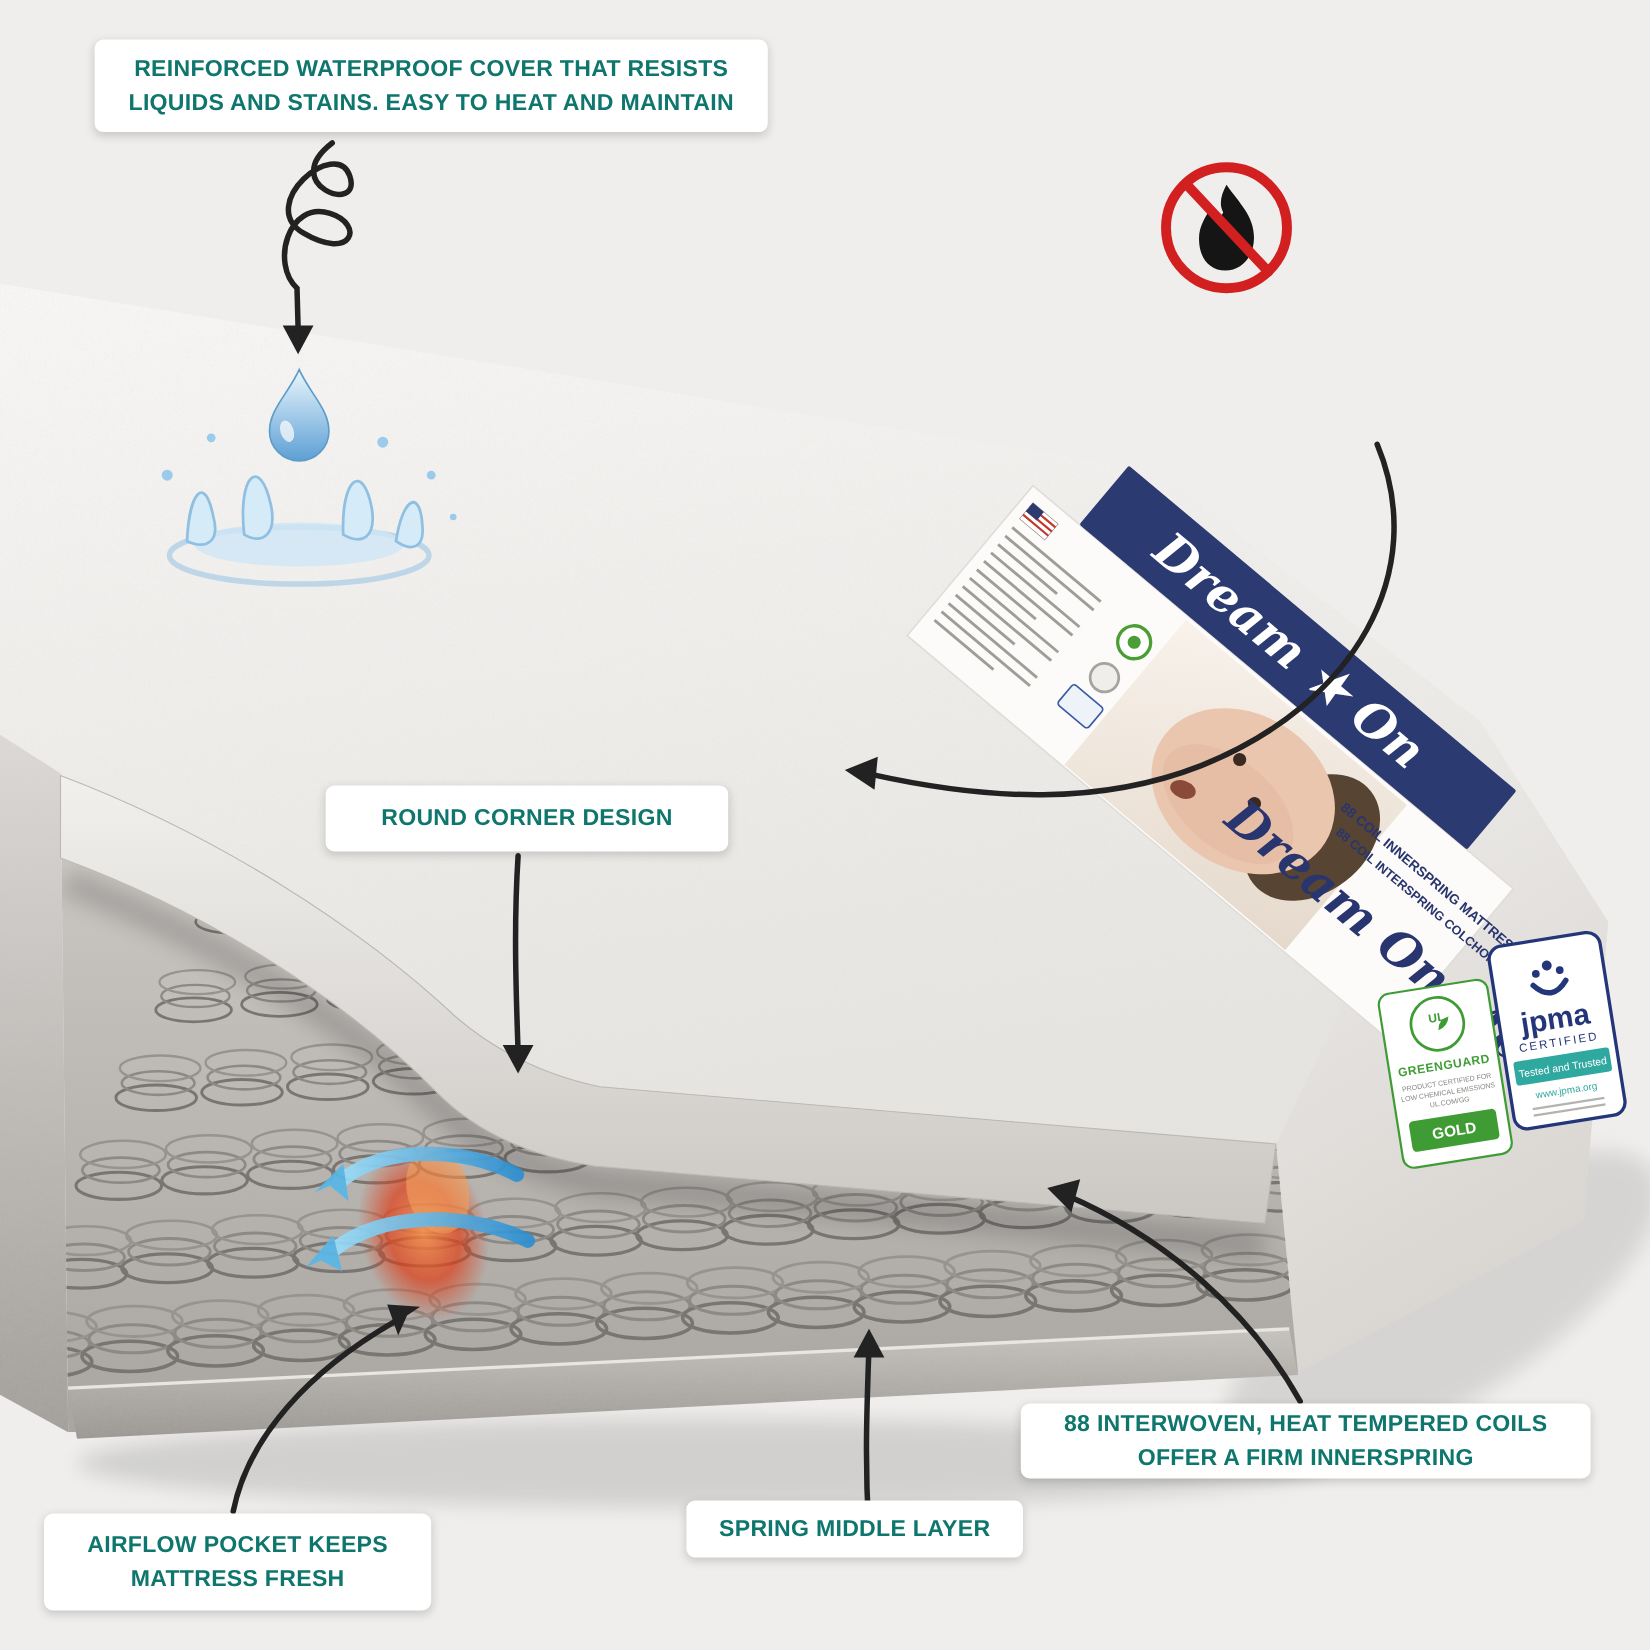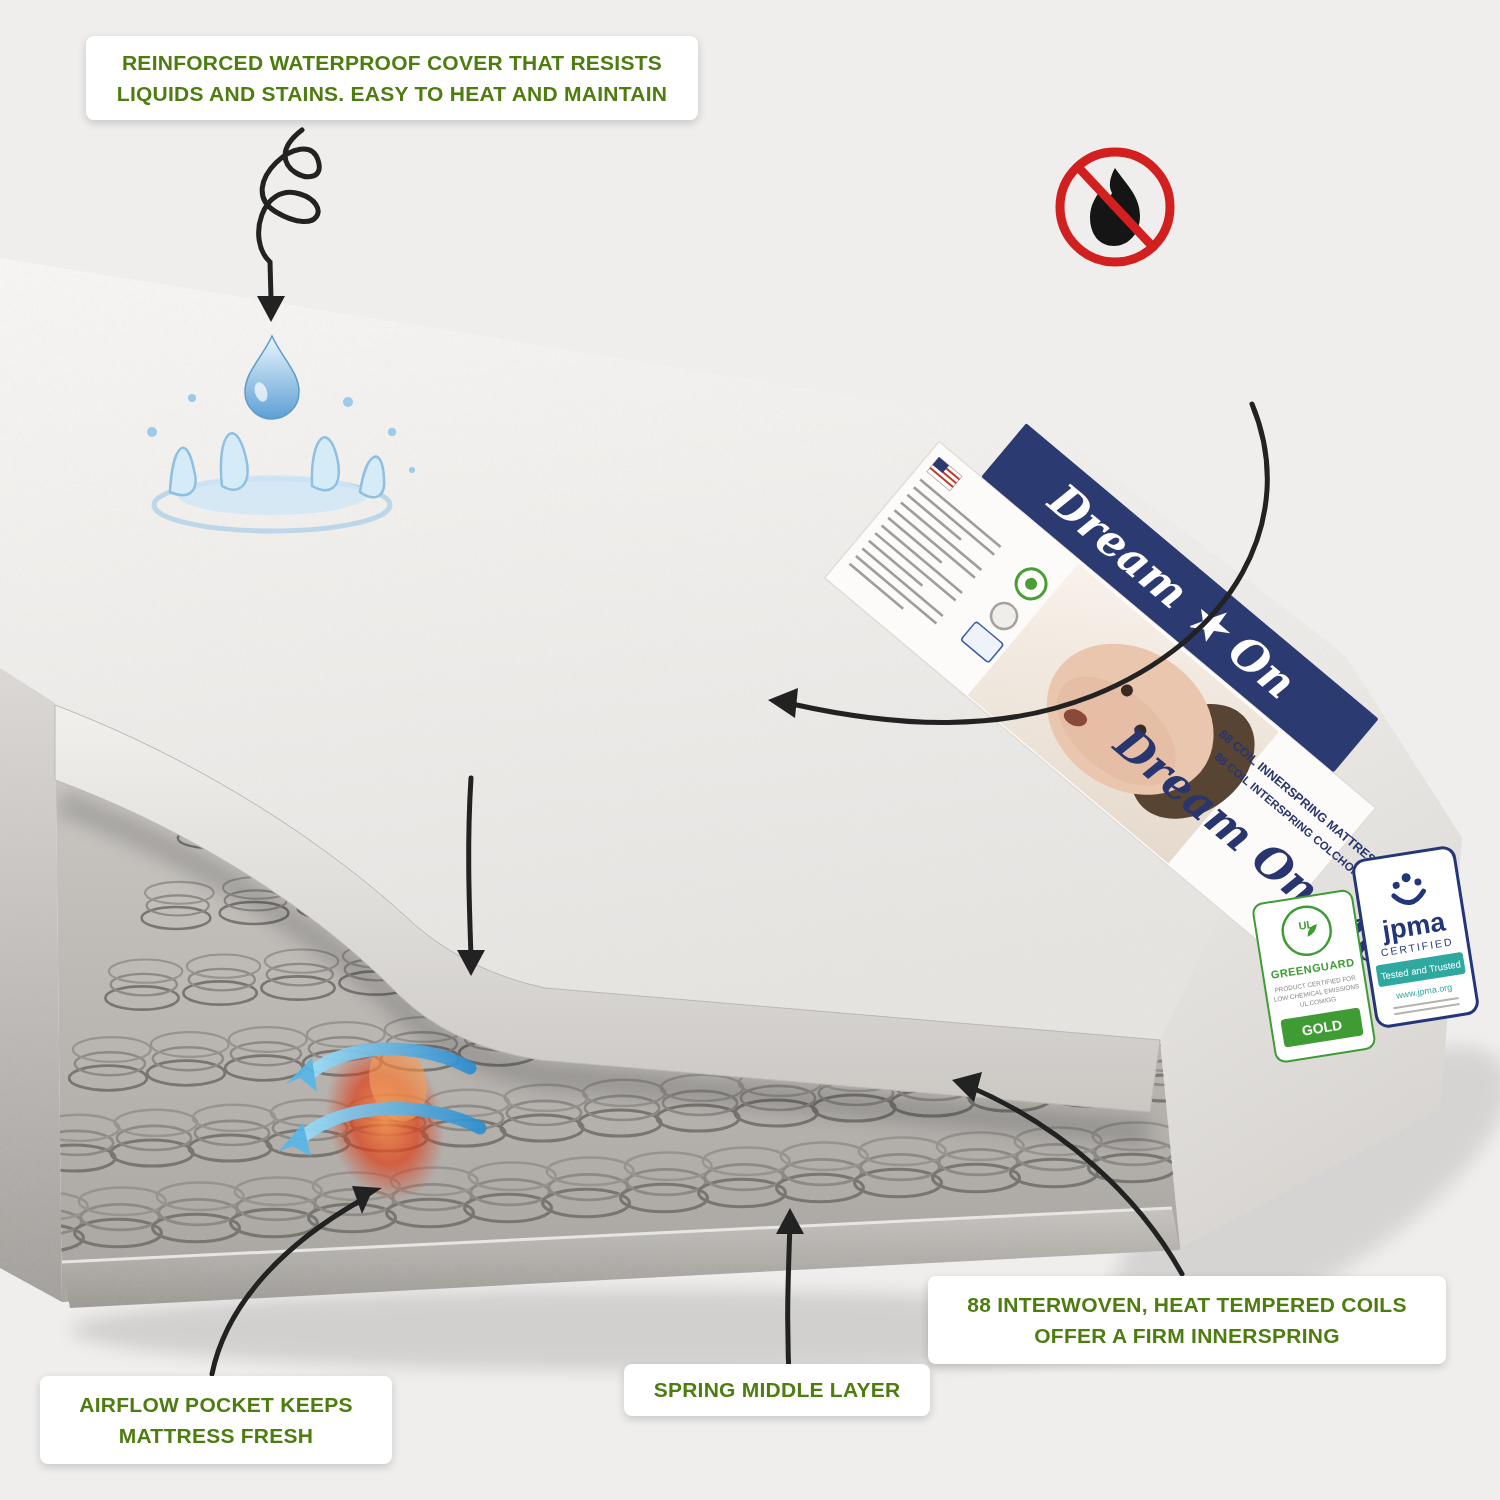--- a/index.html
+++ b/index.html
@@ -3,21 +3,21 @@
 <meta charset="utf-8">
 <style>
   *{margin:0;padding:0;box-sizing:border-box}
   html,body{width:1500px;height:1500px}
   body{background:#efeeec;font-family:"Liberation Sans",sans-serif}
   .stage{position:relative;width:1500px;height:1500px;overflow:hidden}
   .scene{position:absolute;left:0;top:0;width:1500px;height:1500px}
   .callout{position:absolute;background:#ffffff;border-radius:8px;
     box-shadow:0 3px 9px rgba(0,0,0,.17);
     display:flex;flex-direction:column;align-items:center;justify-content:center;
-    text-align:center;color:#4d7c0f;font-weight:700;letter-spacing:.25px}
+    text-align:center;color:#0f766e;font-weight:700;letter-spacing:.25px}
   .callout .ln{font-size:21px;line-height:1.5;white-space:nowrap}
   .callout .single{font-size:21px;white-space:nowrap}
 </style>
 </head>
 <body>
 
 <div class="stage">
 
 <svg class="scene" viewBox="0 0 1500 1500">
   <defs>
@@ -335,22 +335,25 @@
   </g>
 </svg>
 
 <div class="callout" style="left:86px;top:36px;width:612px;height:84px">
   <div class="ln">REINFORCED WATERPROOF COVER THAT RESISTS</div>
   <div class="ln">LIQUIDS AND STAINS. EASY TO HEAT AND MAINTAIN</div>
 </div>
 
 
 
-
-<div class="callout" style="left:928px;top:1276px;width:518px;height:88px">
+<div class="callout" style="left:296px;top:714px;width:366px;height:60px">
+  <div class="single">ROUND CORNER DESIGN</div>
+</div>
+
+<div class="callout" style="left:928px;top:1276px;width:518px;height:68px">
   <div class="ln">88 INTERWOVEN, HEAT TEMPERED COILS</div>
   <div class="ln">OFFER A FIRM INNERSPRING</div>
 </div>
 
 <div class="callout" style="left:40px;top:1376px;width:352px;height:88px">
   <div class="ln">AIRFLOW POCKET KEEPS</div>
   <div class="ln">MATTRESS FRESH</div>
 </div>
 
 <div class="callout" style="left:624px;top:1364px;width:306px;height:52px">

